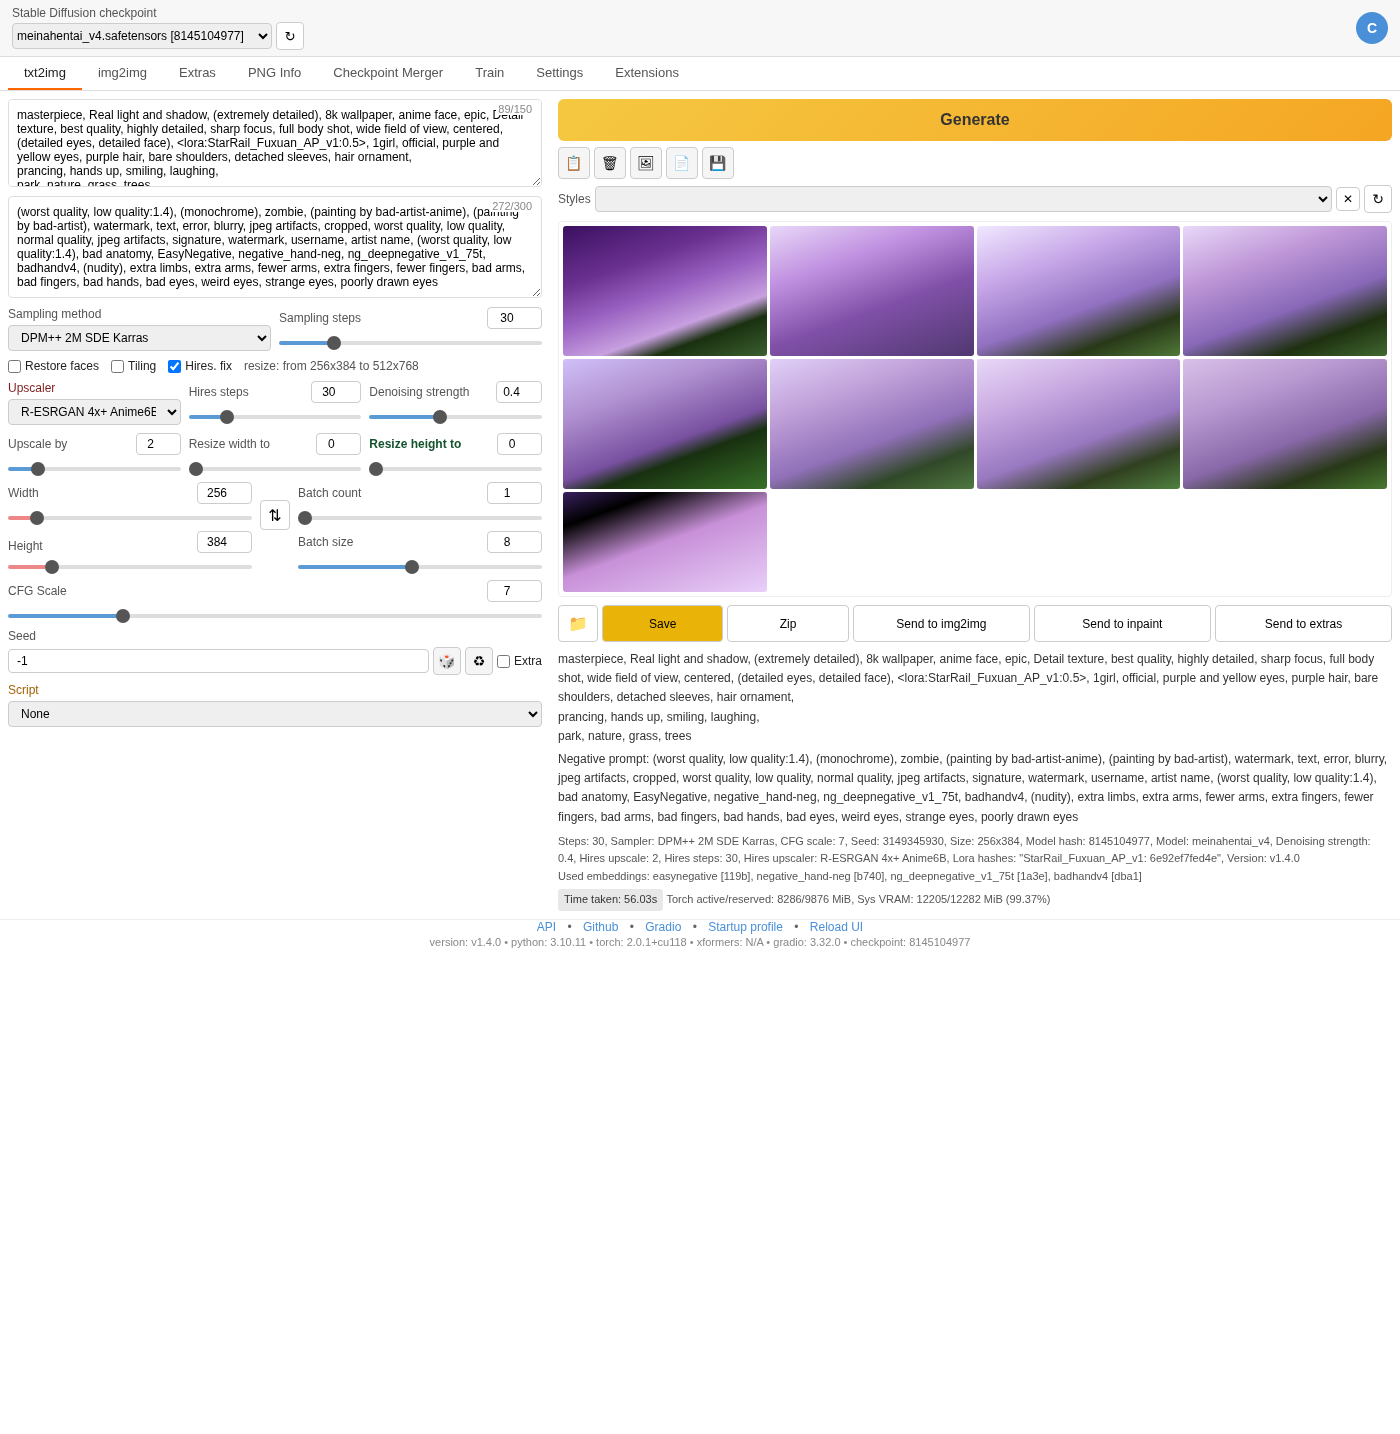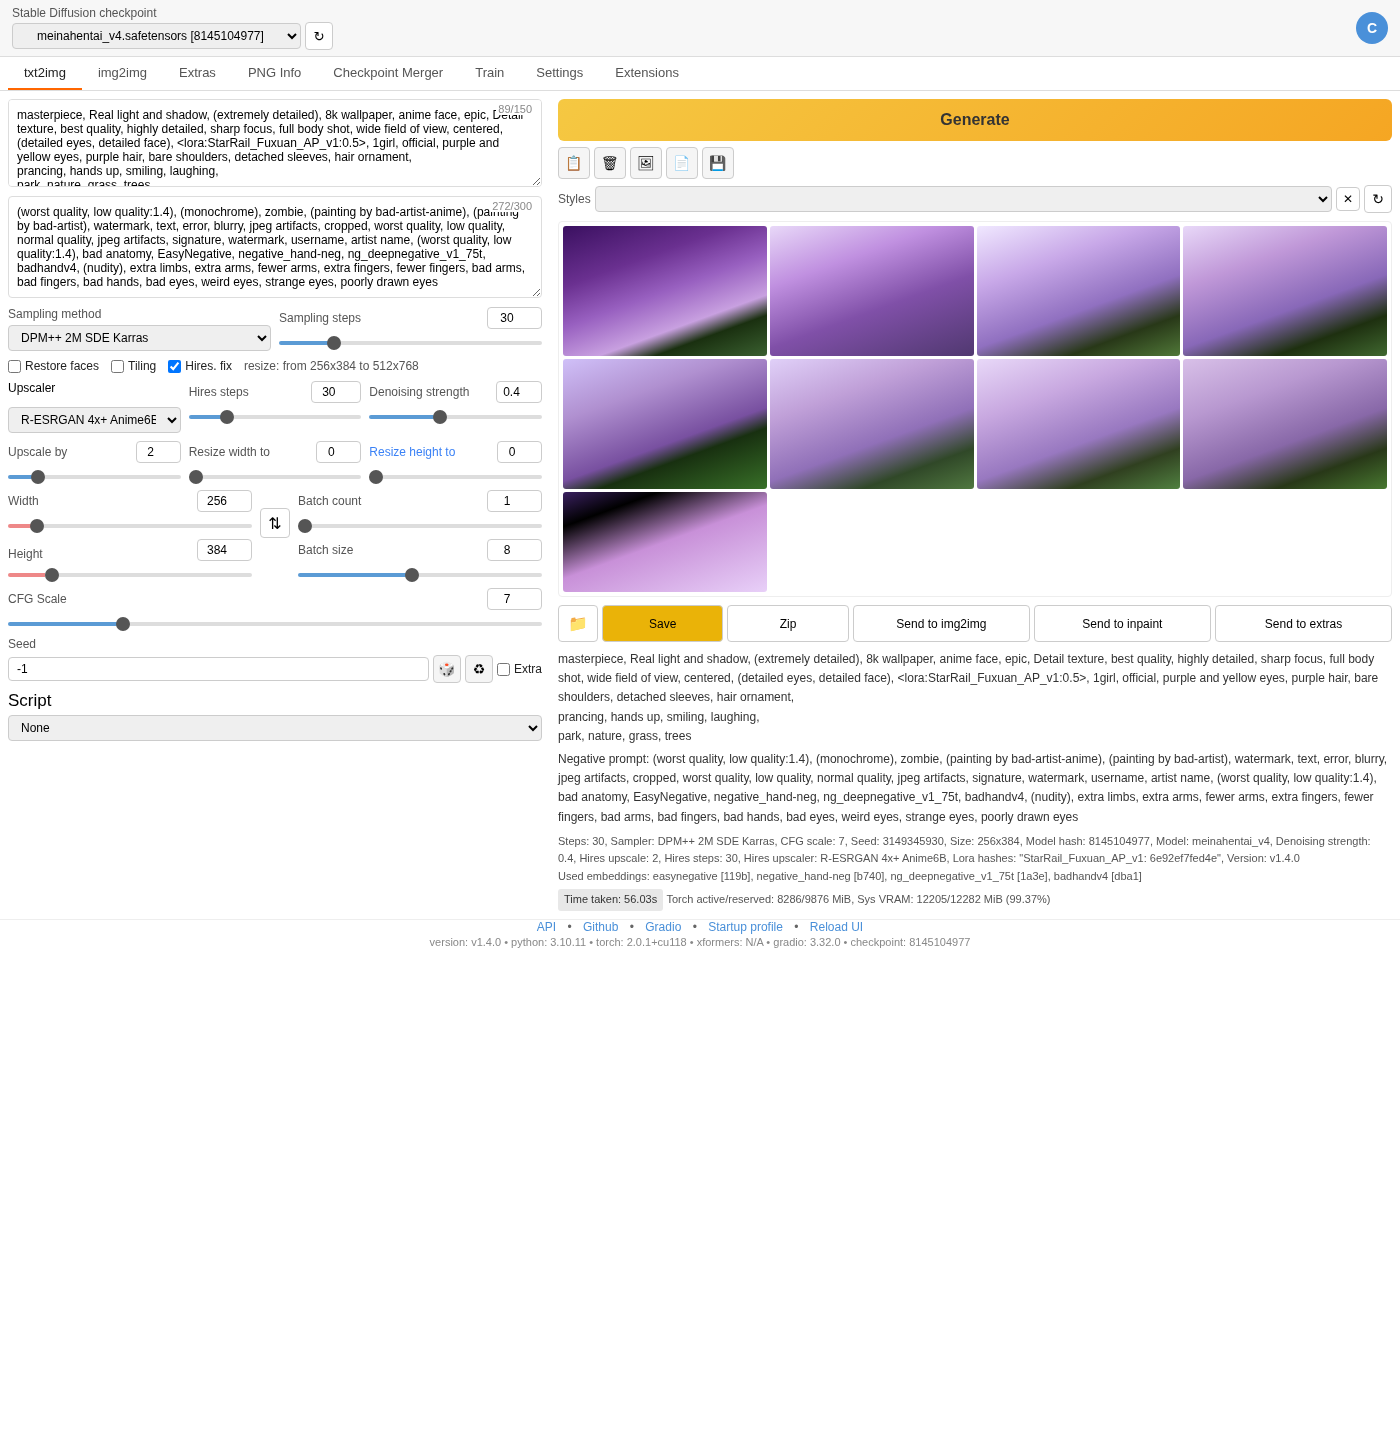--- a/index.html
+++ b/index.html
@@ -28,21 +28,21 @@
     input[type=range]::-webkit-slider-thumb { -webkit-appearance: none; width: 14px; height: 14px; border-radius: 50%; background: #555; cursor: pointer; }
   </style>
 </head>
 <body>
 
 <div class="top-bar">
   <div class="top-bar-left">
     <div style="display:flex;flex-direction:column;gap:2px;">
       <span class="checkpoint-label">Stable Diffusion checkpoint</span>
       <div class="checkpoint-select">
-        <select style="padding:4px 20px;border:1px solid #ccc;border-radius:4px;font-size:12px;min-width:260px;">
+        <select style="padding:4px 0;border:1px solid #ccc;border-radius:4px;font-size:12px;min-width:260px;">
           <option>meinahentai_v4.safetensors [8145104977]</option>
         </select>
         <button class="refresh-btn">↻</button>
       </div>
     </div>
   </div>
   <div class="top-bar-right">C</div>
 </div>
 
 <div class="tabs">
@@ -101,21 +101,21 @@
       </label>
       <label class="checkbox-item">
         <input type="checkbox" checked="" style="">
         <span style="font-weight:500;">Hires. fix</span>
       </label>
       <span style="font-size:12px;color:#555;">resize: from 256x384 to 512x768</span>
     </div>
 
     <div style="display:grid;grid-template-columns:1fr 1fr 1fr;gap:8px;margin-bottom:8px;">
       <div>
-        <div style="font-size:12px;color:#000000;margin-bottom:12px;">Upscaler</div>
+        <div style="font-size:12px;color:#7f1d1d;margin-bottom:4px;">Upscaler</div>
         <select style="width:100%;padding:4px 8px;border:1px solid #ccc;border-radius:4px;font-size:12px;">
           <option>R-ESRGAN 4x+ Anime6B</option>
           <option>Latent</option>
           <option>Lanczos</option>
         </select>
       </div>
       <div>
         <div style="display:flex;justify-content:space-between;align-items:center;margin-bottom:4px;">
           <span style="font-size:12px;color:#555;">Hires steps</span>
           <input type="number" value="30" style="width: 50px; padding: 3px 6px; border: 1px solid rgb(204, 204, 204); border-radius: 4px; font-size: 12px; text-align: center;">
@@ -141,21 +141,21 @@
       </div>
       <div>
         <div style="display:flex;justify-content:space-between;align-items:center;margin-bottom:4px;">
           <span style="font-size:12px;color:#555;">Resize width to</span>
           <input type="number" value="0" style="width: 45px; padding: 3px 6px; border: 1px solid rgb(204, 204, 204); border-radius: 4px; font-size: 12px; text-align: center;">
         </div>
         <input type="range" min="0" max="2048" value="0" style="width: 100%; appearance: none; height: 4px; border-radius: 2px; background: rgb(221, 221, 221); outline: none;">
       </div>
       <div>
         <div style="display:flex;justify-content:space-between;align-items:center;margin-bottom:4px;">
-          <span style="font-size:12px;color:#3b82f6;">Resize height to</span>
+          <span style="font-size:12px;color:#14532d;font-weight:bold;">Resize height to</span>
           <input type="number" value="0" style="width: 45px; padding: 3px 6px; border: 1px solid rgb(204, 204, 204); border-radius: 4px; font-size: 12px; text-align: center;">
         </div>
         <input type="range" min="0" max="2048" value="0" style="width: 100%; appearance: none; height: 4px; border-radius: 2px; background: rgb(221, 221, 221); outline: none;">
       </div>
     </div>
 
     <div style="display:flex;gap:8px;margin-bottom:8px;align-items:flex-start;">
       <div style="flex:1;">
         <div style="display:flex;justify-content:space-between;align-items:center;margin-bottom:4px;">
           <span style="font-size:12px;color:#555;">Width</span>
@@ -198,21 +198,21 @@
         <button style="width:28px;height:28px;border:1px solid #ccc;border-radius:4px;background:#f5f5f5;cursor:pointer;font-size:14px;">🎲</button>
         <button style="width:28px;height:28px;border:1px solid #ccc;border-radius:4px;background:#f5f5f5;cursor:pointer;font-size:14px;">♻</button>
         <label style="display:flex;align-items:center;gap:4px;font-size:12px;">
           <input type="checkbox" style="">
           <span>Extra</span>
         </label>
       </div>
     </div>
 
     <div style="margin-bottom:8px;">
-      <div style="font-size:17px;color:#000000;margin-bottom:4px;">Script</div>
+      <div style="font-size:12px;color:#a16207;margin-bottom:4px;">Script</div>
       <select style="width:100%;padding:4px 8px;border:1px solid #ccc;border-radius:4px;font-size:12px;">
         <option>None</option>
       </select>
     </div>
 
   </div>
 
   <div style="flex:1;display:flex;flex-direction:column;padding:8px;min-width:0;">
 
     <div style="display:flex;flex-direction:column;gap:6px;margin-bottom:8px;">

